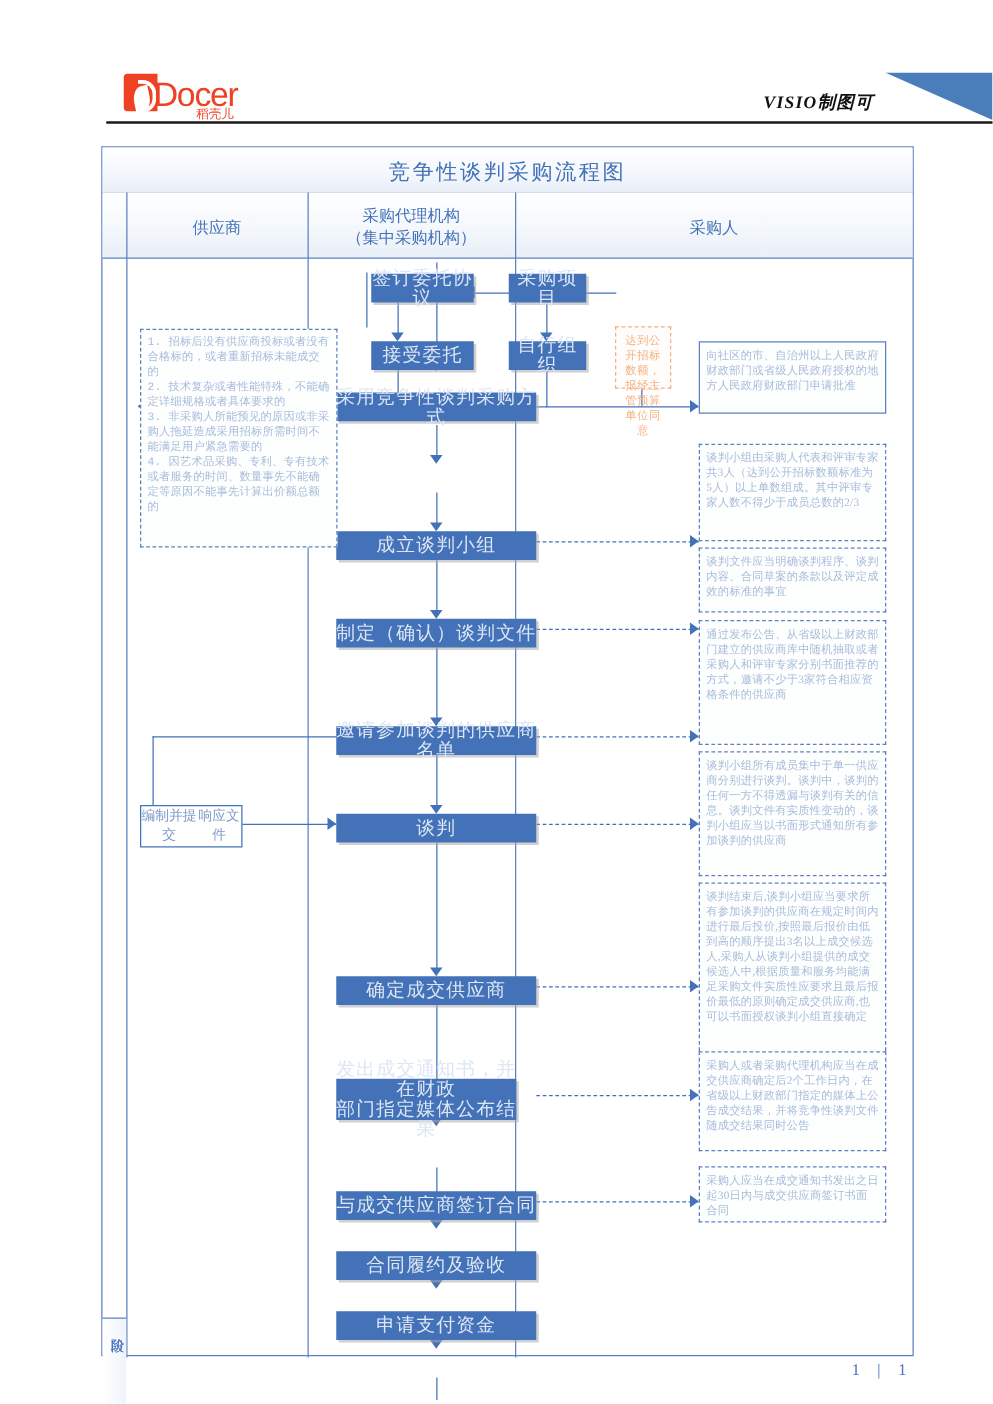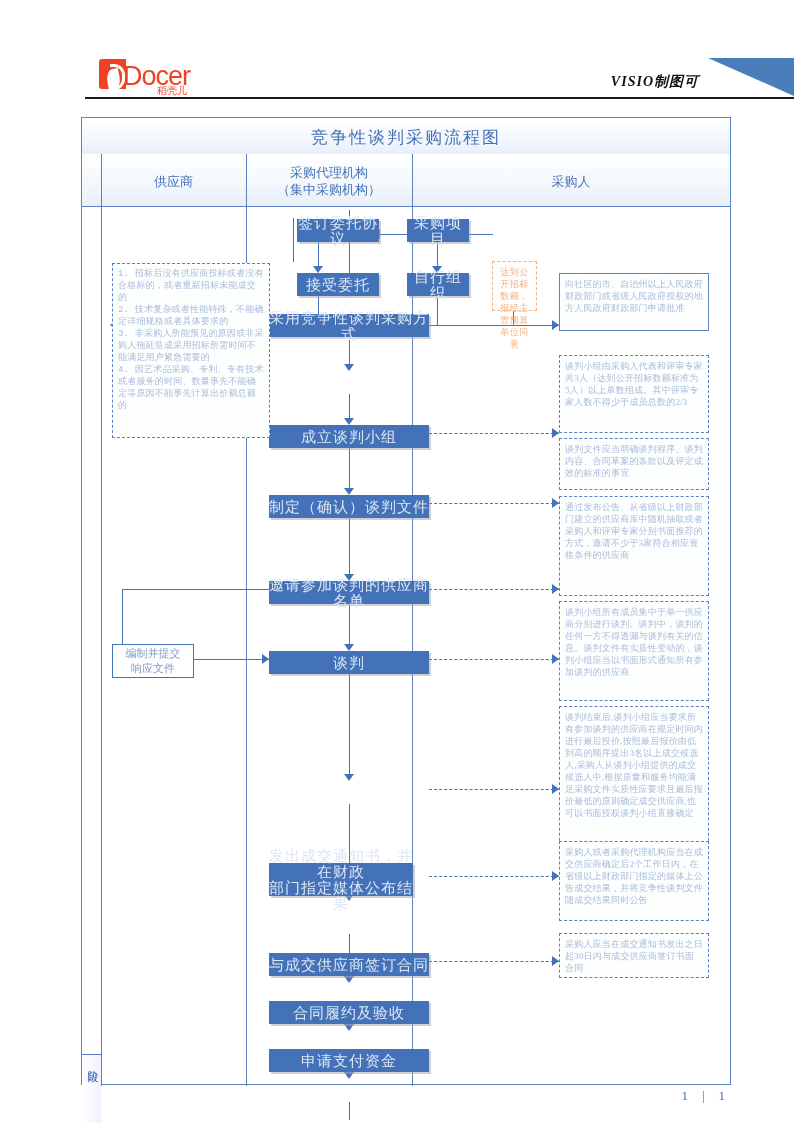--- a/index.html
+++ b/index.html
@@ -196,29 +196,30 @@
 
   <div class="pbox" style="left:215px;top:101px;width:82px;height:23px;">签订委托协议</div>
   <div class="pbox" style="left:325px;top:101px;width:62px;height:23px;">采购项目</div>
   <div class="pbox" style="left:215px;top:155px;width:82px;height:23px;">接受委托</div>
   <div class="pbox" style="left:325px;top:155px;width:62px;height:23px;">自行组织</div>
   <div class="pbox" style="left:187px;top:196px;width:160px;height:23px;">采用竞争性谈判采购方式</div>
   <div class="pbox" style="left:187px;top:307px;width:160px;height:23px;">成立谈判小组</div>
   <div class="pbox" style="left:187px;top:377px;width:160px;height:23px;">制定（确认）谈判文件</div>
   <div class="pbox" style="left:187px;top:463px;width:160px;height:23px;">邀请参加谈判的供应商名单</div>
   <div class="pbox" style="left:187px;top:533px;width:160px;height:23px;">谈判</div>
+  <div class="pbox" style="left:187px;top:663px;width:160px;height:23px;">确定成交供应商</div>
   <div class="pbox" style="left:187px;top:745px;width:144px;height:33px;flex-direction:column;">
     <span>发出成交通知书，并在财政</span>
     <span>部门指定媒体公布结果</span>
   </div>
   <div class="pbox" style="left:187px;top:835px;width:160px;height:23px;">与成交供应商签订合同</div>
   <div class="pbox" style="left:187px;top:883px;width:160px;height:23px;">合同履约及验收</div>
   <div class="pbox" style="left:187px;top:931px;width:160px;height:23px;">申请支付资金</div>
 
-  <div class="wbox" style="left:30px;top:526px;width:80px;height:32px;flex-direction:column;">
+  <div class="wbox" style="left:30px;top:526px;width:80px;height:32px;flex-direction:row;">
     <span>编制并提交</span>
     <span>响应文件</span>
   </div>
 
   <div class="note" style="left:30px;top:145px;width:158px;height:175px;white-space:pre-wrap;font-family:Liberation Mono, monospace;">1. 招标后没有供应商投标或者没有合格标的，或者重新招标未能成交的
 2. 技术复杂或者性能特殊，不能确定详细规格或者具体要求的
 3. 非采购人所能预见的原因或非采购人拖延造成采用招标所需时间不能满足用户紧急需要的
 4. 因艺术品采购、专利、专有技术或者服务的时间、数量事先不能确定等原因不能事先计算出价额总额的</div>
 
   <div class="note orange" style="left:410px;top:143px;width:45px;height:50px;line-height:12px;">达到公开招标数额，报经主管预算单位同意</div>

